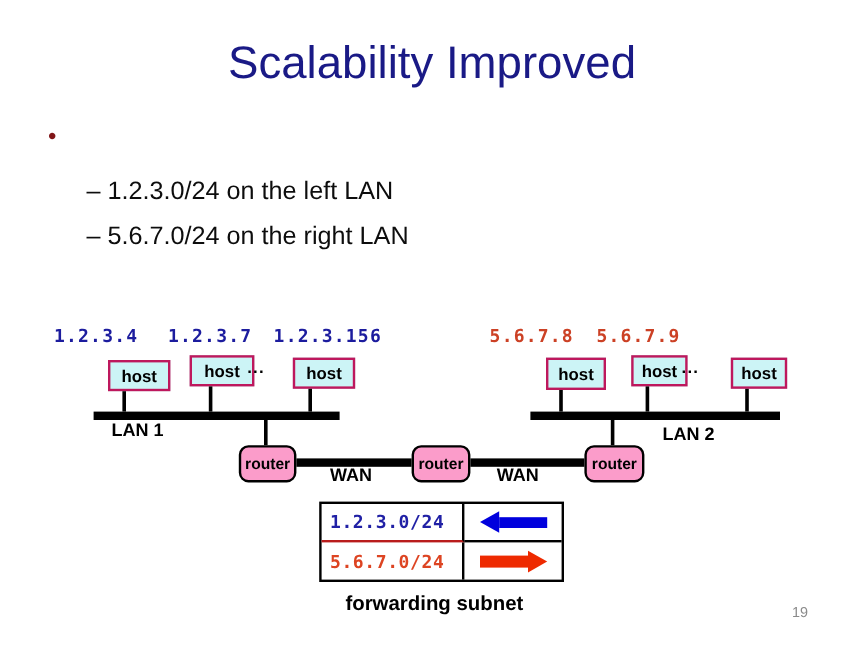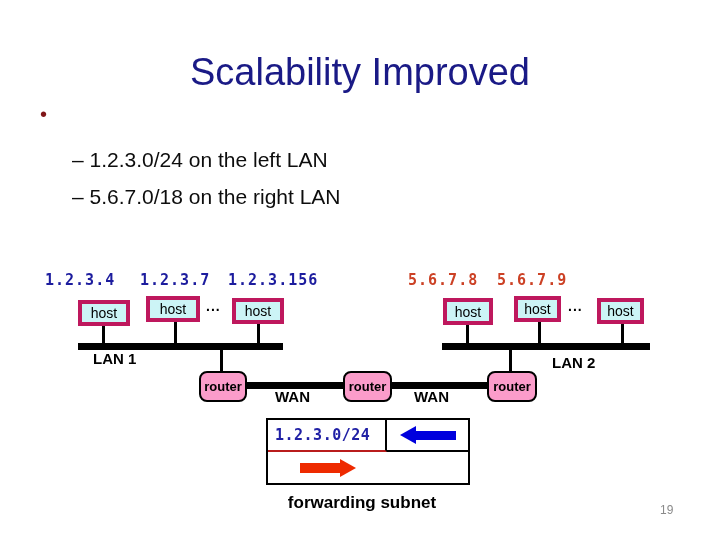--- a/index.html
+++ b/index.html
@@ -1,33 +1,33 @@
 <!DOCTYPE html>
 <html><head>
 <meta charset="utf-8">
 <style>
   html,body{margin:0;padding:0;background:#fff;}
   .slide{position:relative;width:720px;height:540px;background:#ffffff;overflow:hidden;
          font-family:"Liberation Sans",sans-serif;color:#000;}
 
   
   .title{position:absolute;left:0;top:32px;width:720px;text-align:center;
-         font-size:38px;font-weight:400;color:#1a1a86;letter-spacing:0px;margin-top:19px;}
+         font-size:38px;font-weight:400;color:#1a1a86;letter-spacing:0px;}
   .bullet-line{position:absolute;left:40px;top:102px;width:660px;display:flex;gap:13px;
          align-items:baseline;color:#801518;font-size:24px;}
   .bullet-marker{font-size:20px;line-height:24px;}
   .sub-bullet{position:absolute;left:72px;color:#0d0d0d;font-size:21px;}
   .sub1{top:148px;} .sub2{top:185px;}
 
   
   .bar{position:absolute;background:#000;height:7px;}
   .vline{position:absolute;background:#000;width:3px;}
-  .host{position:absolute;background:#ccf4f6;border:4px solid #be185d;box-sizing:border-box;
+  .host{position:absolute;background:#ccf4f6;border:2px solid #be185d;box-sizing:border-box;
         display:flex;align-items:center;justify-content:center;
-        font-weight:normal;font-size:14px;}
+        font-weight:bold;font-size:14px;margin-left:12px;}
   .router{position:absolute;background:#fb9cca;border:2px solid #000;border-radius:8px;
         box-sizing:border-box;display:flex;align-items:center;justify-content:center;
         font-weight:bold;font-size:13px;}
   .ip{position:absolute;font-family:"DejaVu Sans Mono",monospace;font-weight:bold;
       font-size:15px;letter-spacing:1px;top:271px;}
   .ip-blue{color:#1c1c9e;} .ip-red{color:#cc4125;}
   .dots{position:absolute;top:298px;font-weight:bold;font-size:14px;letter-spacing:1px;}
   .net-label{position:absolute;font-size:15px;font-weight:bold;color:#000;}
 
   
@@ -56,21 +56,21 @@
 </head>
 <body>
 
 <div class="slide">
 
   <div class="title">Scalability Improved</div>
   <div class="bullet-line">
     <span class="bullet-marker">•</span>
   </div>
   <div class="sub-bullet sub1">– 1.2.3.0/24 on the left LAN</div>
-  <div class="sub-bullet sub2">– 5.6.7.0/18 on the right LAN</div>
+  <div class="sub-bullet sub2">– 5.6.7.0/24 on the right LAN</div>
 
   <span class="ip ip-blue" style="left:45px">1.2.3.4</span>
   <span class="ip ip-blue" style="left:140px">1.2.3.7</span>
   <span class="ip ip-blue" style="left:228px">1.2.3.156</span>
 
   <span class="ip ip-red" style="left:408px">5.6.7.8</span>
   <span class="ip ip-red" style="left:497px">5.6.7.9</span>
 
   <div class="host" style="left:78px;top:300px;width:52px;height:26px">host</div>
   <div class="host" style="left:146px;top:296px;width:54px;height:26px">host</div>
@@ -109,20 +109,23 @@
   <div class="ftable">
     <div class="cell c-tl">
       <span class="prefix p-blue">1.2.3.0/24</span>
     </div>
     <div class="cell c-tr">
       <span class="arrow a-left">
           <span class="tri"></span>
           <span class="shaft"></span>
         </span>
     </div>
+    <div class="cell c-bl">
+      <span class="prefix p-red">5.6.7.0/24</span>
+    </div>
     <div class="cell c-br">
       <span class="arrow a-right">
           <span class="shaft"></span>
           <span class="tri"></span>
         </span>
     </div>
   </div>
   <div class="caption">forwarding subnet</div>
 
   <div class="pagenum">19</div>

